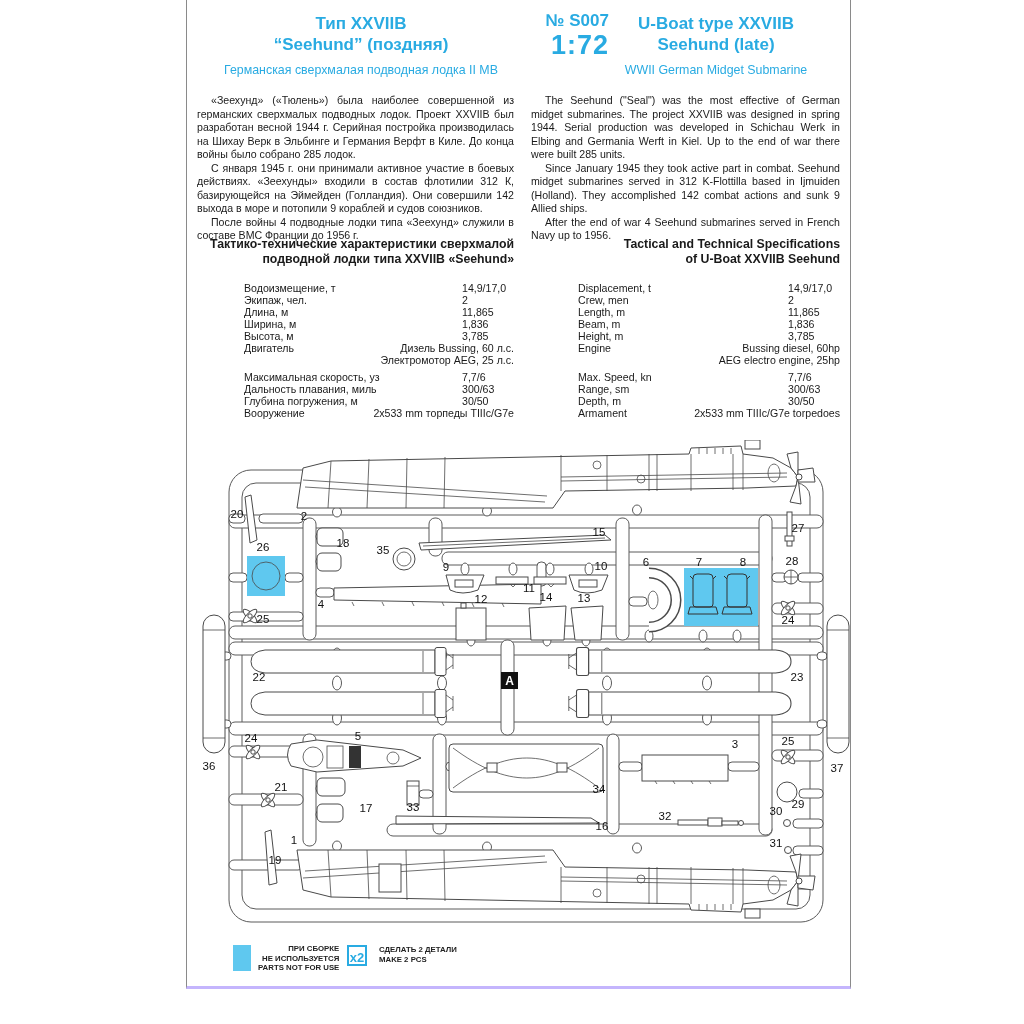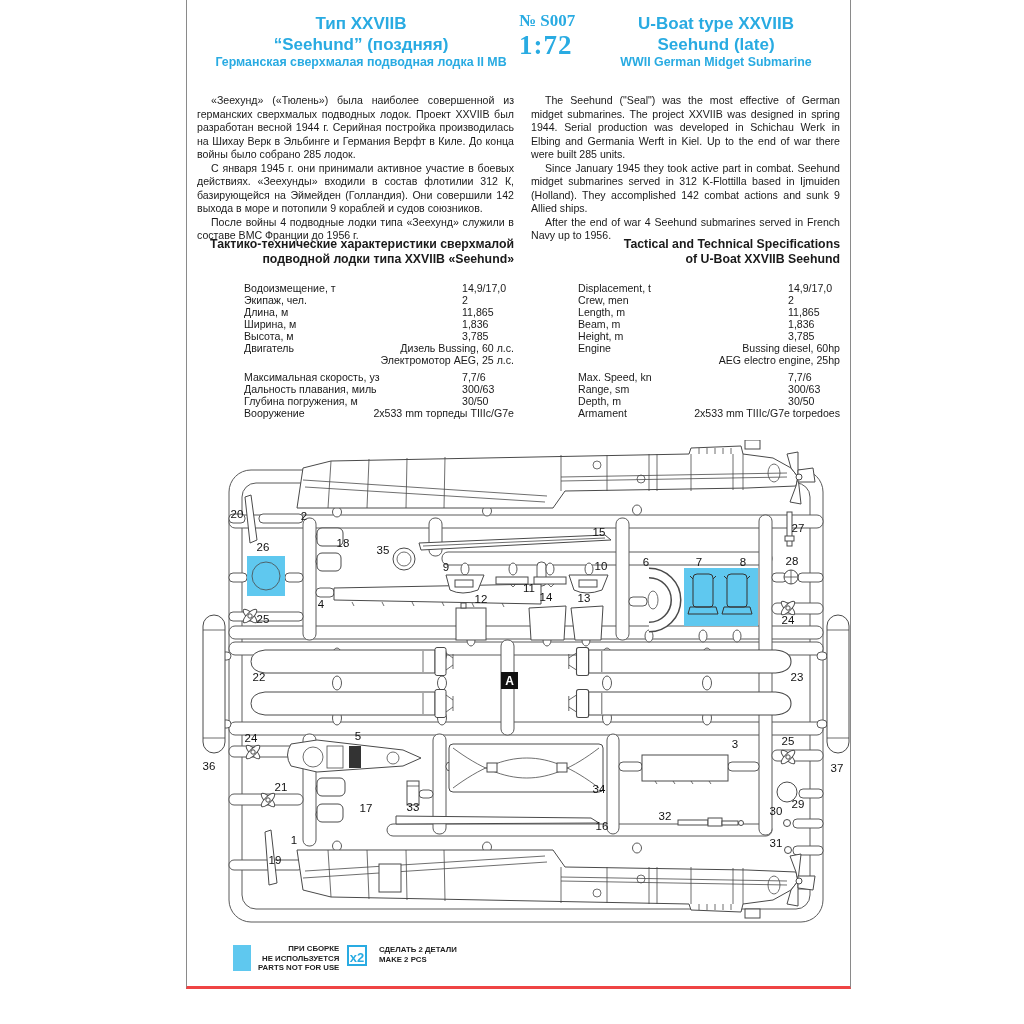--- a/index.html
+++ b/index.html
@@ -1,25 +1,25 @@
 <!DOCTYPE html>
 <html style="--accent: #29abe2; --hl: #5fc8ef;"><head>
 <meta charset="utf-8">
 <style>
   :root { --accent:#29abe2; --hl:#5fc8ef; }
   html,body{margin:0;padding:0;}
   body{width:1024px;height:1024px;background:#fff;font-family:"Liberation Sans","DejaVu Sans",sans-serif;color:#1a1a1a;position:relative;overflow:hidden;}
   .sheet{position:absolute;left:186px;top:0;width:663px;height:986px;background:#fff;
-         border-left:1px solid #8a8a8a;border-right:1px solid #8a8a8a;border-bottom:3px solid #ef4444;}
+         border-left:1px solid #8a8a8a;border-right:1px solid #8a8a8a;border-bottom:3px solid #c4b5fd;}
   
   .hdr-ru{position:absolute;left:14px;top:13px;width:320px;text-align:center;}
-  .hdr-kit{position:absolute;left:332px;top:11px;width:90px;text-align:left;font-family:Liberation Serif, serif;}
+  .hdr-kit{position:absolute;left:332px;top:11px;width:90px;text-align:right;}
   .hdr-en{position:absolute;left:404px;top:13px;width:250px;text-align:center;}
   .t1{font-size:17px;font-weight:bold;color:var(--accent);line-height:21px;}
-  .t-sub{font-size:12.4px;font-weight:bold;color:var(--accent);line-height:14px;}
+  .t-sub{font-size:12.4px;font-weight:normal;color:var(--accent);margin-top:8px;line-height:14px;}
   .kit-no{font-size:17px;font-weight:bold;color:var(--accent);line-height:20px;}
   .kit-scale{font-size:27px;font-weight:bold;color:var(--accent);line-height:29px;letter-spacing:1px;}
   
   .col{position:absolute;top:94px;}
   .col-ru{left:10px;width:317px;}
   .col-en{left:344px;width:309px;}
   .col p{margin:0;text-indent:14px;font-size:10.6px;line-height:13.5px;text-align:justify;}
   
   .spec{position:absolute;top:237px;}
   .spec-ru{left:10px;width:317px;}

